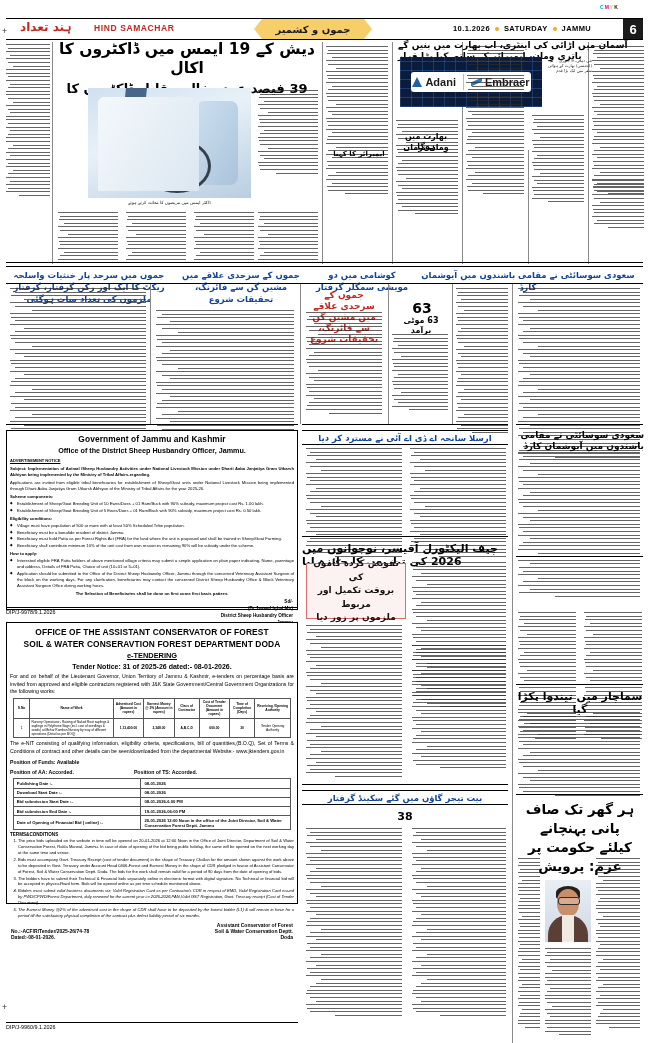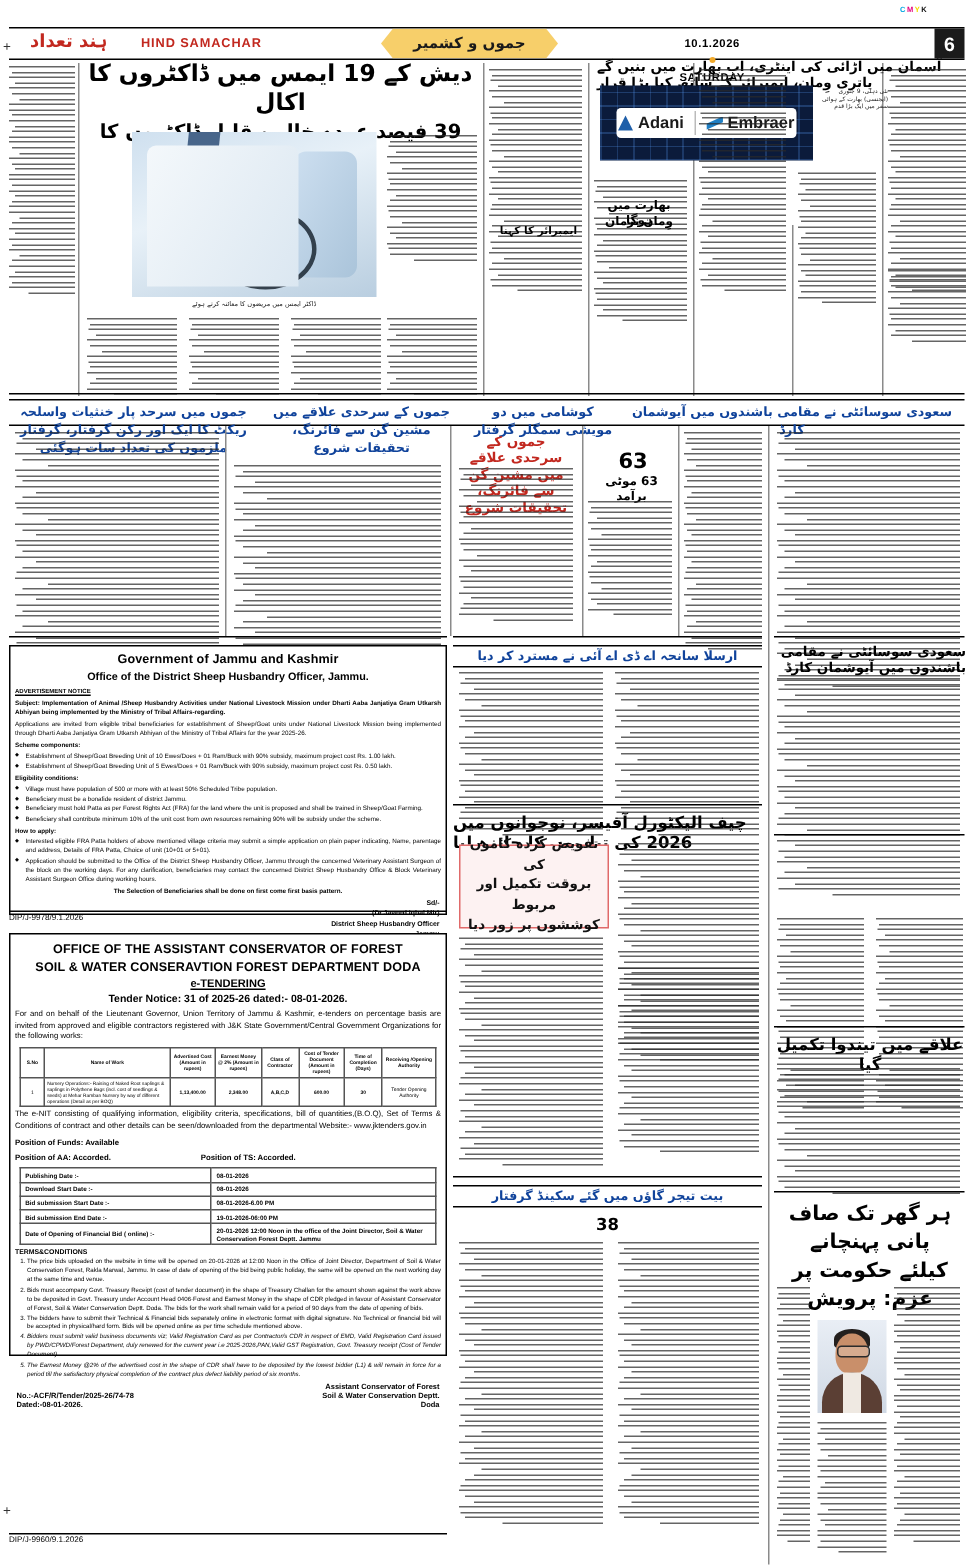--- a/index.html
+++ b/index.html
@@ -25,21 +25,21 @@
 
   
   #masthead{position:absolute;left:6px;top:18px;width:637px;height:20px;border-top:1.6px solid #000;border-bottom:1.6px solid #000;}
   #mast-inner{position:relative;width:100%;height:100%;}
   .mast-logo{position:absolute;right:auto;left:14px;top:1px;font-size:12px;color:#c2281f;font-weight:bold;font-family:"DejaVu Sans",sans-serif;letter-spacing:-.5px;}
   .mast-brand{position:absolute;left:88px;top:4px;font-size:8.5px;font-weight:bold;color:#c2281f;letter-spacing:.6px;}
   .mast-flag{position:absolute;left:248px;top:0px;height:20px;width:118px;background:#f7cf6a;
     clip-path:polygon(8px 0,110px 0,118px 10px,110px 20px,8px 20px,0 10px);
     display:flex;align-items:center;justify-content:center;}
   .mast-flag span{font-size:10px;font-family:"DejaVu Sans",sans-serif;color:#1a1a1a;font-weight:bold;}
-  .mast-meta{position:absolute;left:447px;top:5px;font-size:7.5px;font-weight:bold;letter-spacing:.4px;display:flex;align-items:center;gap:5px;flex-direction:column;}
+  .mast-meta{position:absolute;left:447px;top:5px;font-size:7.5px;font-weight:bold;letter-spacing:.4px;display:flex;align-items:center;gap:5px;}
   .dot{width:4px;height:4px;border-radius:50%;background:#f0a92b;display:inline-block;}
   .mast-page{position:absolute;left:617px;top:0;width:20px;height:20px;background:#1b1b1b;color:#fff;font-size:13px;font-weight:bold;display:flex;align-items:center;justify-content:center;}
   .cmyk{position:absolute;left:600px;top:4px;font-size:5px;letter-spacing:1px;font-weight:bold;}
   .cmyk b:nth-child(1){color:#00a7e1}.cmyk b:nth-child(2){color:#e5007d}.cmyk b:nth-child(3){color:#f5d800}.cmyk b:nth-child(4){color:#111}
   .crop-tl{position:absolute;left:2px;top:26px;font-size:9px;color:#333}
   .crop-bl{position:absolute;left:2px;top:1002px;font-size:9px;color:#333}
 
   
   .hl{font-family:"DejaVu Sans",sans-serif;direction:rtl;text-align:center;font-weight:bold;color:#000;line-height:1.22;}
   .hl-main{font-size:15.5px;letter-spacing:-.3px;}
@@ -973,21 +973,21 @@
       <i class="s2"></i>
       <i class="s6"></i>
   </div>
 
   <div class="abs hl" style="left:302px;top:542px;width:206px;font-size:11px;text-align:left">چیف الیکٹورل آفیسر، نوجوانوں میں 2026 کی تیاریوں کا جائزہ لیا</div>
 
   <div class="pullquote" style="left:306px;top:563px;width:100px;height:56px">
     <div class="t">
       <div>تفویض کردہ کاموں کی</div>
       <div>بروقت تکمیل اور مربوط</div>
-      <div>کوششوں پر زور دیا</div>
+      <div>ملزموں پر زور دیا</div>
     </div>
   </div>
   <div class="body-lines" style="left:412px;top:562px;width:94px">
     <i class="s1"></i>
       <i class="s2"></i>
       <i class="s5"></i>
       <i class="s3"></i>
       <i class="s1"></i>
       <i class="s2"></i>
       <i class="s4"></i>
@@ -1341,21 +1341,21 @@
       <i class="s4"></i>
       <i class="s2"></i>
       <i class="s1"></i>
       <i class="s3"></i>
       <i class="s5"></i>
       <i class="s2"></i>
       <i class="s1"></i>
       <i class="s6"></i>
   </div>
 
-  <div class="abs hl" style="left:516px;top:690px;width:128px;font-size:11px">علاقے میں تیندوا تکمیل گیا</div>
+  <div class="abs hl" style="left:516px;top:690px;width:128px;font-size:11px">سماچار میں تیندوا پکڑا گیا</div>
   <div class="body-lines" style="left:518px;top:712px;width:122px">
     <i class="s1"></i>
       <i class="s2"></i>
       <i class="s5"></i>
       <i class="s3"></i>
       <i class="s1"></i>
       <i class="s2"></i>
       <i class="s4"></i>
       <i class="s1"></i>
       <i class="s5"></i>

